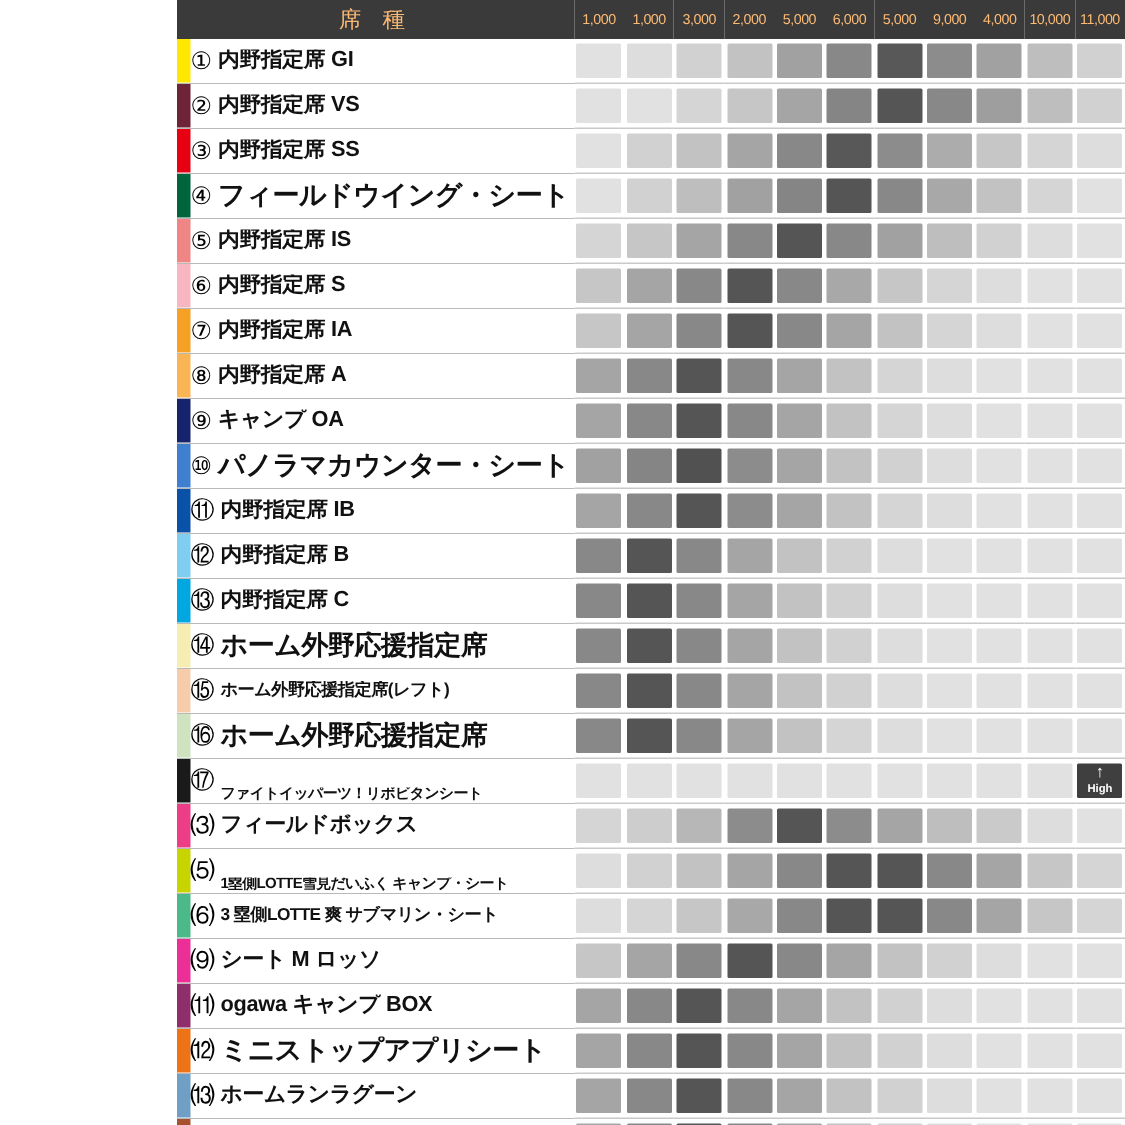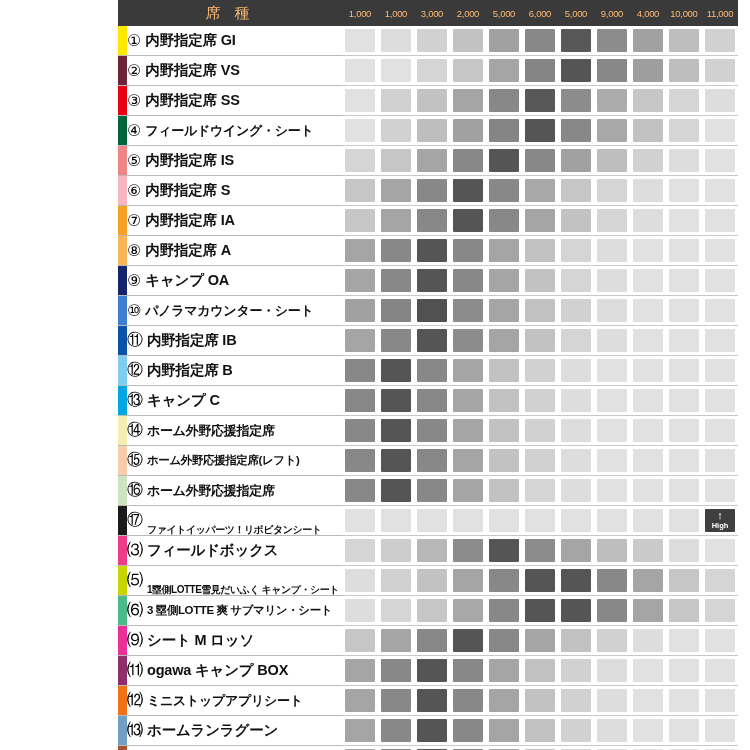--- a/index.html
+++ b/index.html
@@ -79,21 +79,21 @@
     flex: 1 1 auto;
     padding-left: 4px;
     padding-right: 3px;
     color: #111111;
     font-weight: bold;
     white-space: nowrap;
     overflow: hidden;
     line-height: 1.05;
   }
   .sz-lg  { font-size: 14.5px; letter-spacing: -0.2px; }
-  .sz-md  { font-size: 13px;   letter-spacing: -0.3px; }
+  .sz-md  { font-size: 18px;   letter-spacing: -0.3px; }
   .sz-sm  { font-size: 11.5px; letter-spacing: -0.4px; }
   .sz-xs  { font-size: 10px;   letter-spacing: -0.5px; margin-top: 20px; }
 
   td.hm-cell {
     width: 36px;
     background: #ffffff;
     border-bottom: 1px solid #c9c9c9;
     text-align: center;
     vertical-align: middle;
   }
@@ -652,21 +652,21 @@
           </td>
           <td class="hm-cell">
             <span class="chip" style="background: rgb(225, 225, 225);"></span>
           </td>
         </tr>
         <tr>
           <td class="label-cell">
             <div class="label-inner">
               <span class="swatch" style="background: rgb(0, 167, 225);"></span>
               <span>⑬</span>
-              <span class="label-text sz-lg">キャンプ C</span>
+              <span class="label-text sz-lg">内野指定席 C</span>
             </div>
           </td>
           <td class="hm-cell">
             <span class="chip" style="background: rgb(136, 136, 136);"></span>
           </td>
           <td class="hm-cell">
             <span class="chip" style="background: rgb(85, 85, 85);"></span>
           </td>
           <td class="hm-cell">
             <span class="chip" style="background: rgb(136, 136, 136);"></span>

